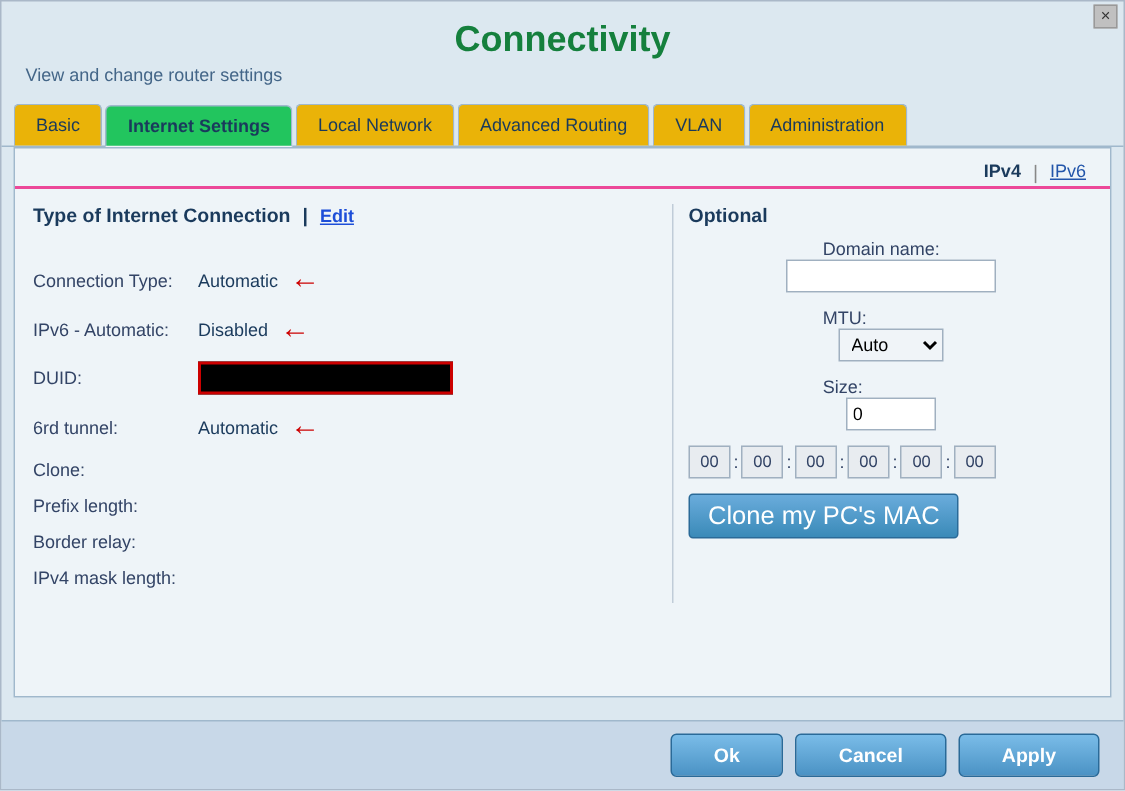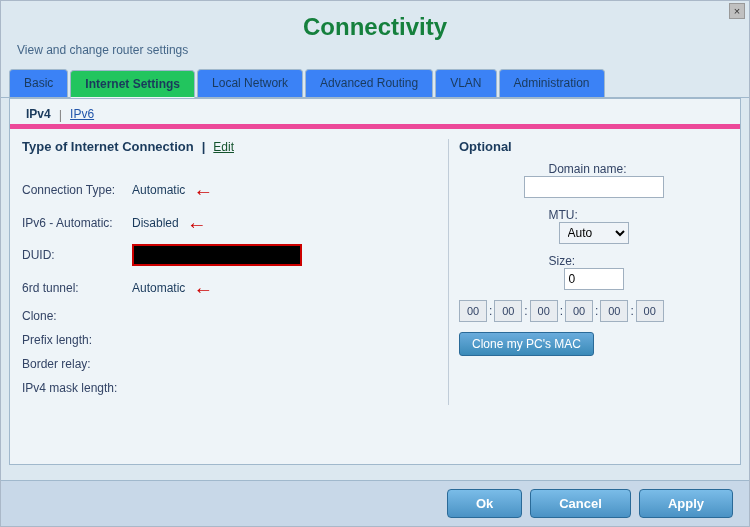--- a/index.html
+++ b/index.html
@@ -57,21 +57,21 @@
       display: flex;
       margin: 8px 0 0 0;
       padding: 0 8px;
       border-bottom: 1px solid #a0b8cc;
     }
 
     .tab {
       padding: 6px 14px;
       font-size: 12px;
       color: #1a3a5c;
-      background: #3b82f6;
+      background: #eab308;
       border: 1px solid #a0b8cc;
       border-bottom: none;
       margin-right: 2px;
       cursor: pointer;
       border-radius: 4px 4px 0 0;
     }
 
     .tab.active {
       background: #22c55e;
       font-weight: bold;
@@ -85,21 +85,22 @@
       border: 1px solid #a0b8cc;
       margin: 0 8px;
       padding: 0;
       height: calc(527px - 160px);
     }
 
     .sub-tabs {
       display: flex;
       padding: 6px 12px 0 12px;
       gap: 0;
-      border-bottom: 5px solid #ec4899;
+      border-bottom: 2px solid #ec4899;
+      justify-content: flex-end;
     }
 
     .sub-tab {
       font-size: 12px;
       color: #2255aa;
       cursor: pointer;
       padding: 2px 4px;
       text-decoration: underline;
     }
 
@@ -136,24 +137,24 @@
       font-weight: bold;
       color: #1a3a5c;
       margin-bottom: 24px;
       display: flex;
       align-items: center;
       gap: 8px;
     }
 
     .edit-link {
       font-size: 12px;
-      color: #14532d;
+      color: #1d4ed8;
       text-decoration: underline;
       cursor: pointer;
-      font-weight: normal;
+      font-weight: bold;
     }
 
     .field-row {
       display: flex;
       align-items: center;
       margin-bottom: 10px;
       position: relative;
     }
 
     .field-label {
@@ -265,21 +266,21 @@
     .mac-sep {
       color: #334466;
       font-size: 12px;
     }
 
     .clone-btn {
       background: linear-gradient(to bottom, #6aacdc, #3a8ab8);
       color: #fff;
       border: 1px solid #2a6a98;
       padding: 4px 12px;
-      font-size: 12px;
+      font-size: 17px;
       cursor: pointer;
       border-radius: 3px;
       margin-top: 4px;
     }
 
     .footer {
       position: absolute;
       bottom: 0;
       left: 0;
       right: 0;

